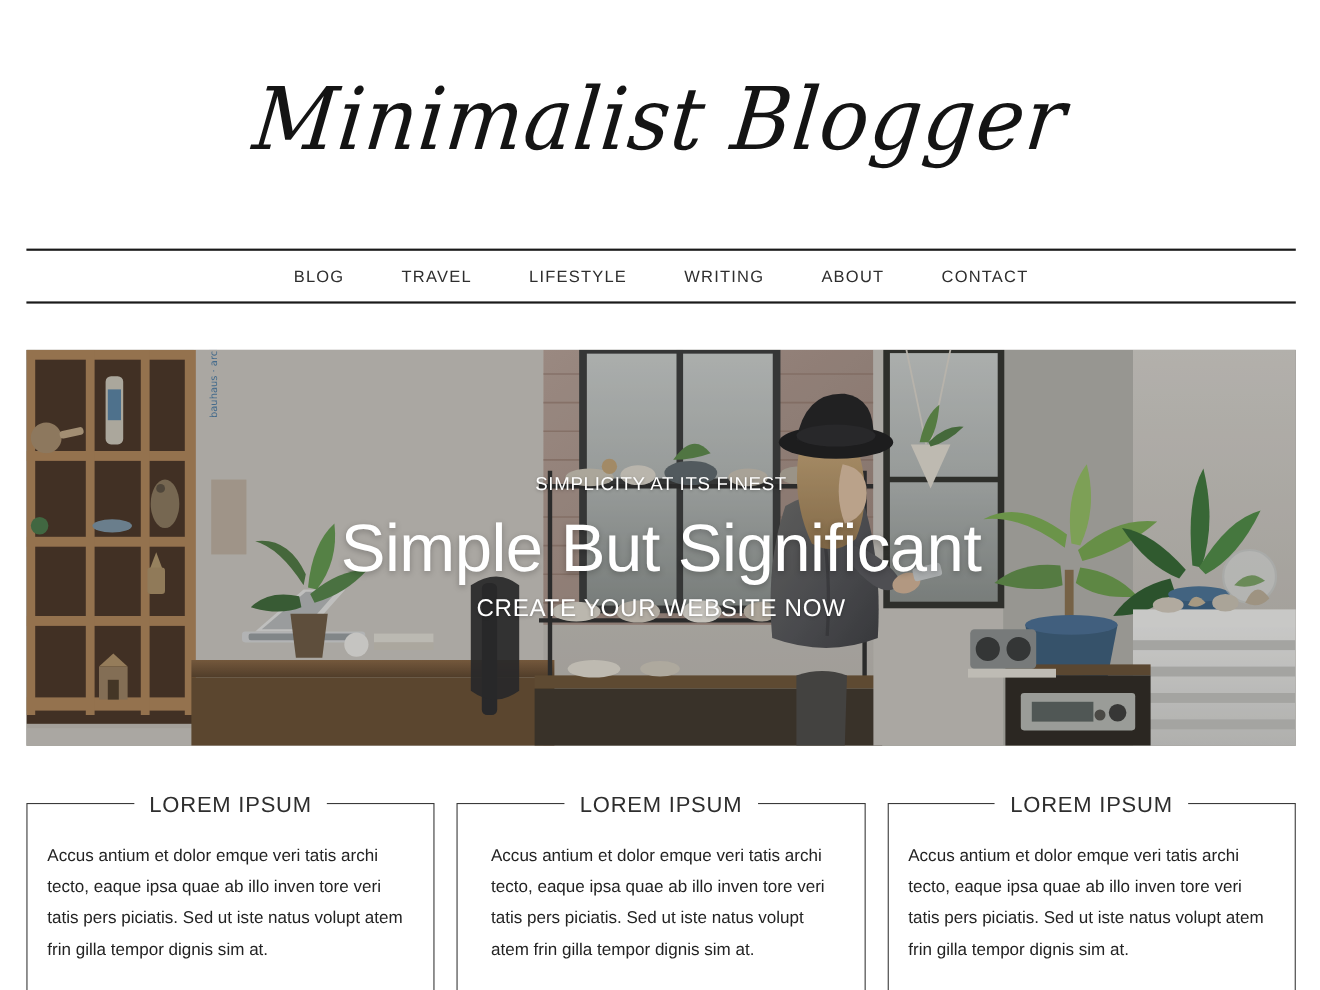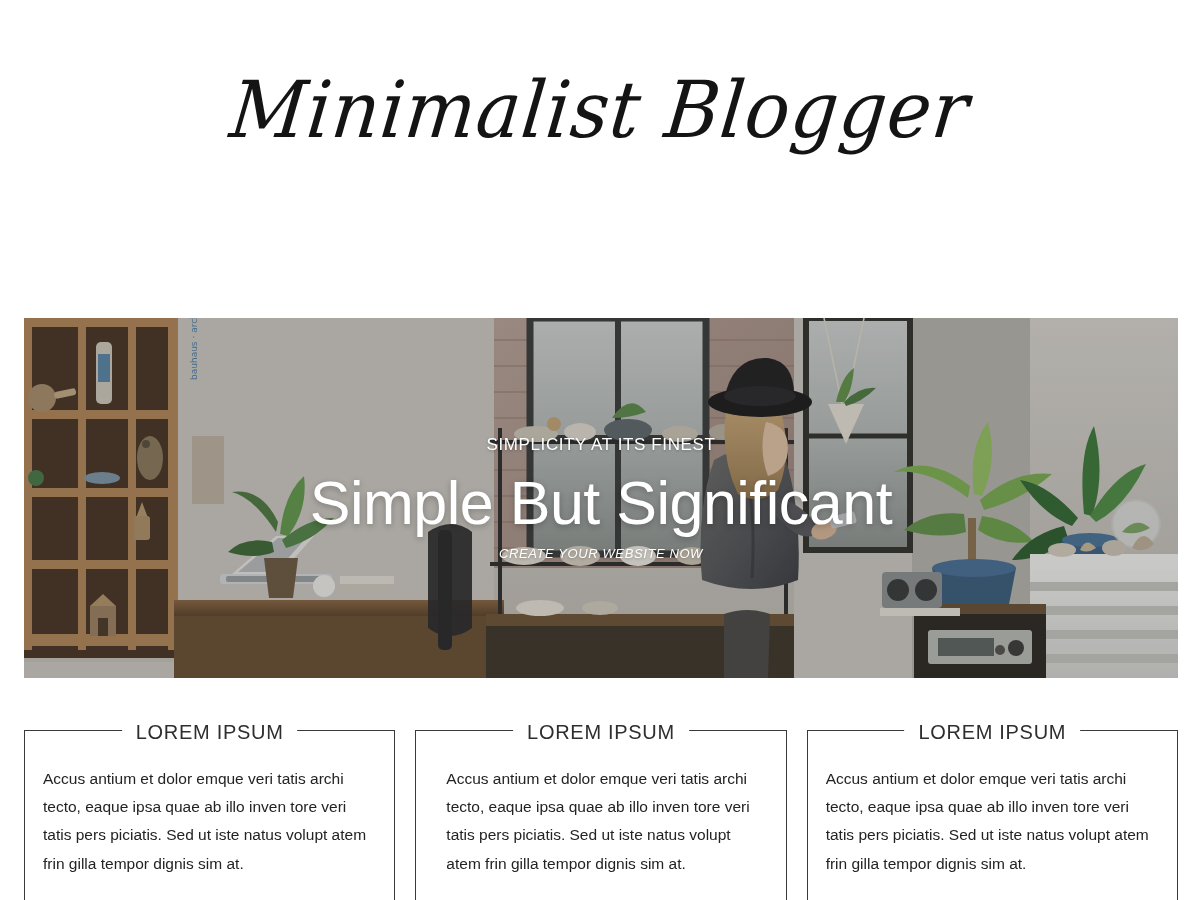--- a/index.html
+++ b/index.html
@@ -122,27 +122,26 @@
     font-weight: 400;
     color: #ffffff;
     letter-spacing: -0.5px;
     line-height: 1.05;
     margin-bottom: 10px;
     text-shadow: 0 2px 6px rgba(0,0,0,.25);
     white-space: nowrap;
   }
 
   .hero-cta {
-    font-size: 13px;
+    font-size: 22px;
     letter-spacing: 0.6px;
     color: #ffffff;
     text-transform: uppercase;
     cursor: pointer;
     text-shadow: 0 1px 3px rgba(0,0,0,.28);
-    font-style: italic;
   }
 
   
   .cards {
     position: absolute;
     top: 730px;
     left: 24px;
     width: 1154px;
     display: flex;
     gap: 20px;
@@ -181,20 +180,30 @@
 </style>
 </head>
 <body>
 
 <div class="page">
 
   <header class="masthead">
     <h1 class="site-title">Minimalist Blogger</h1>
   </header>
 
+  <nav class="nav-wrap">
+    <ul class="nav-list">
+      <li class="nav-item">BLOG</li>
+      <li class="nav-item">TRAVEL</li>
+      <li class="nav-item">LIFESTYLE</li>
+      <li class="nav-item">WRITING</li>
+      <li class="nav-item">ABOUT</li>
+      <li class="nav-item">CONTACT</li>
+    </ul>
+  </nav>
 
   <section class="hero">
 
     <div class="hero-photo">
       <svg viewBox="0 0 1154 360" preserveAspectRatio="xMidYMid slice" aria-hidden="true">
         <defs>
           <linearGradient id="wallG" x1="0" y1="0" x2="0" y2="1">
             <stop offset="0%" stop-color="#d8d5cf"></stop>
             <stop offset="100%" stop-color="#bdb9b2"></stop>
           </linearGradient>

